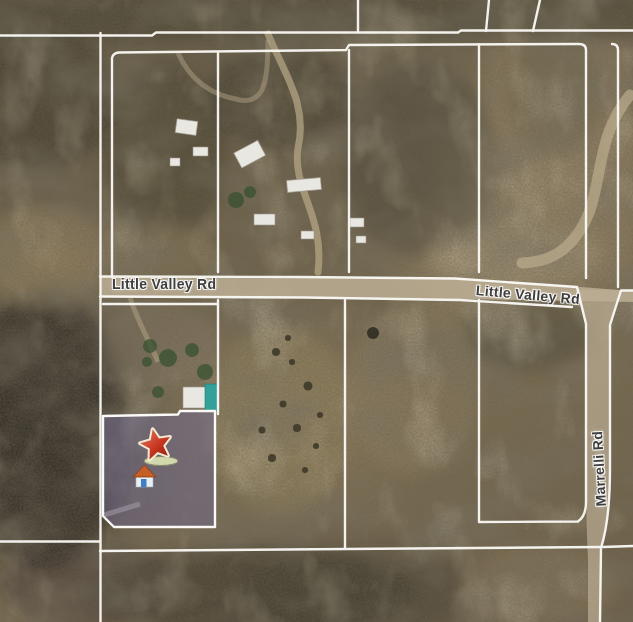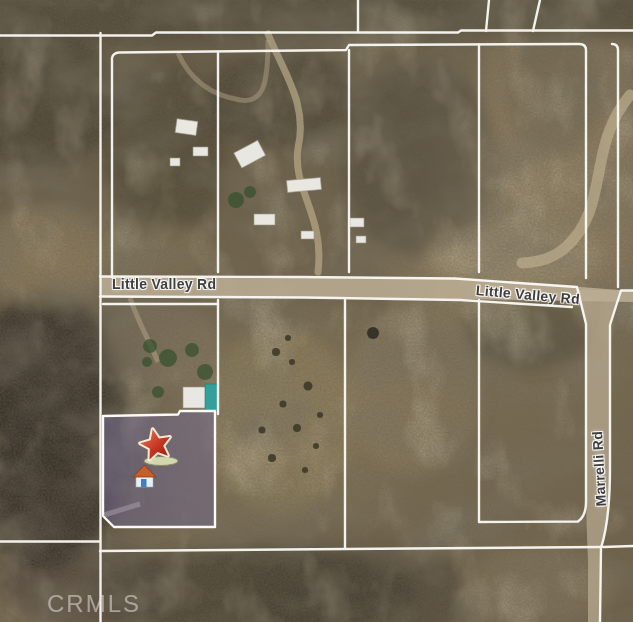--- a/index.html
+++ b/index.html
@@ -163,14 +163,13 @@
         <polygon points="133,477 144.5,465 156,477" fill="#c45f28" stroke="#8a3a10" stroke-width="0.8"></polygon>
         <rect x="141" y="479" width="5.5" height="8" fill="#3f7fc7"></rect>
       </g>
     </g>
   </svg>
 
   <div class="road-label lvr-west">Little Valley Rd</div>
   <div class="road-label lvr-east">Little Valley Rd</div>
   <div class="road-label marrelli">Marrelli Rd</div>
 
-  <div class="watermark">CRMLS</div>
 </div>
 
 </body></html>

